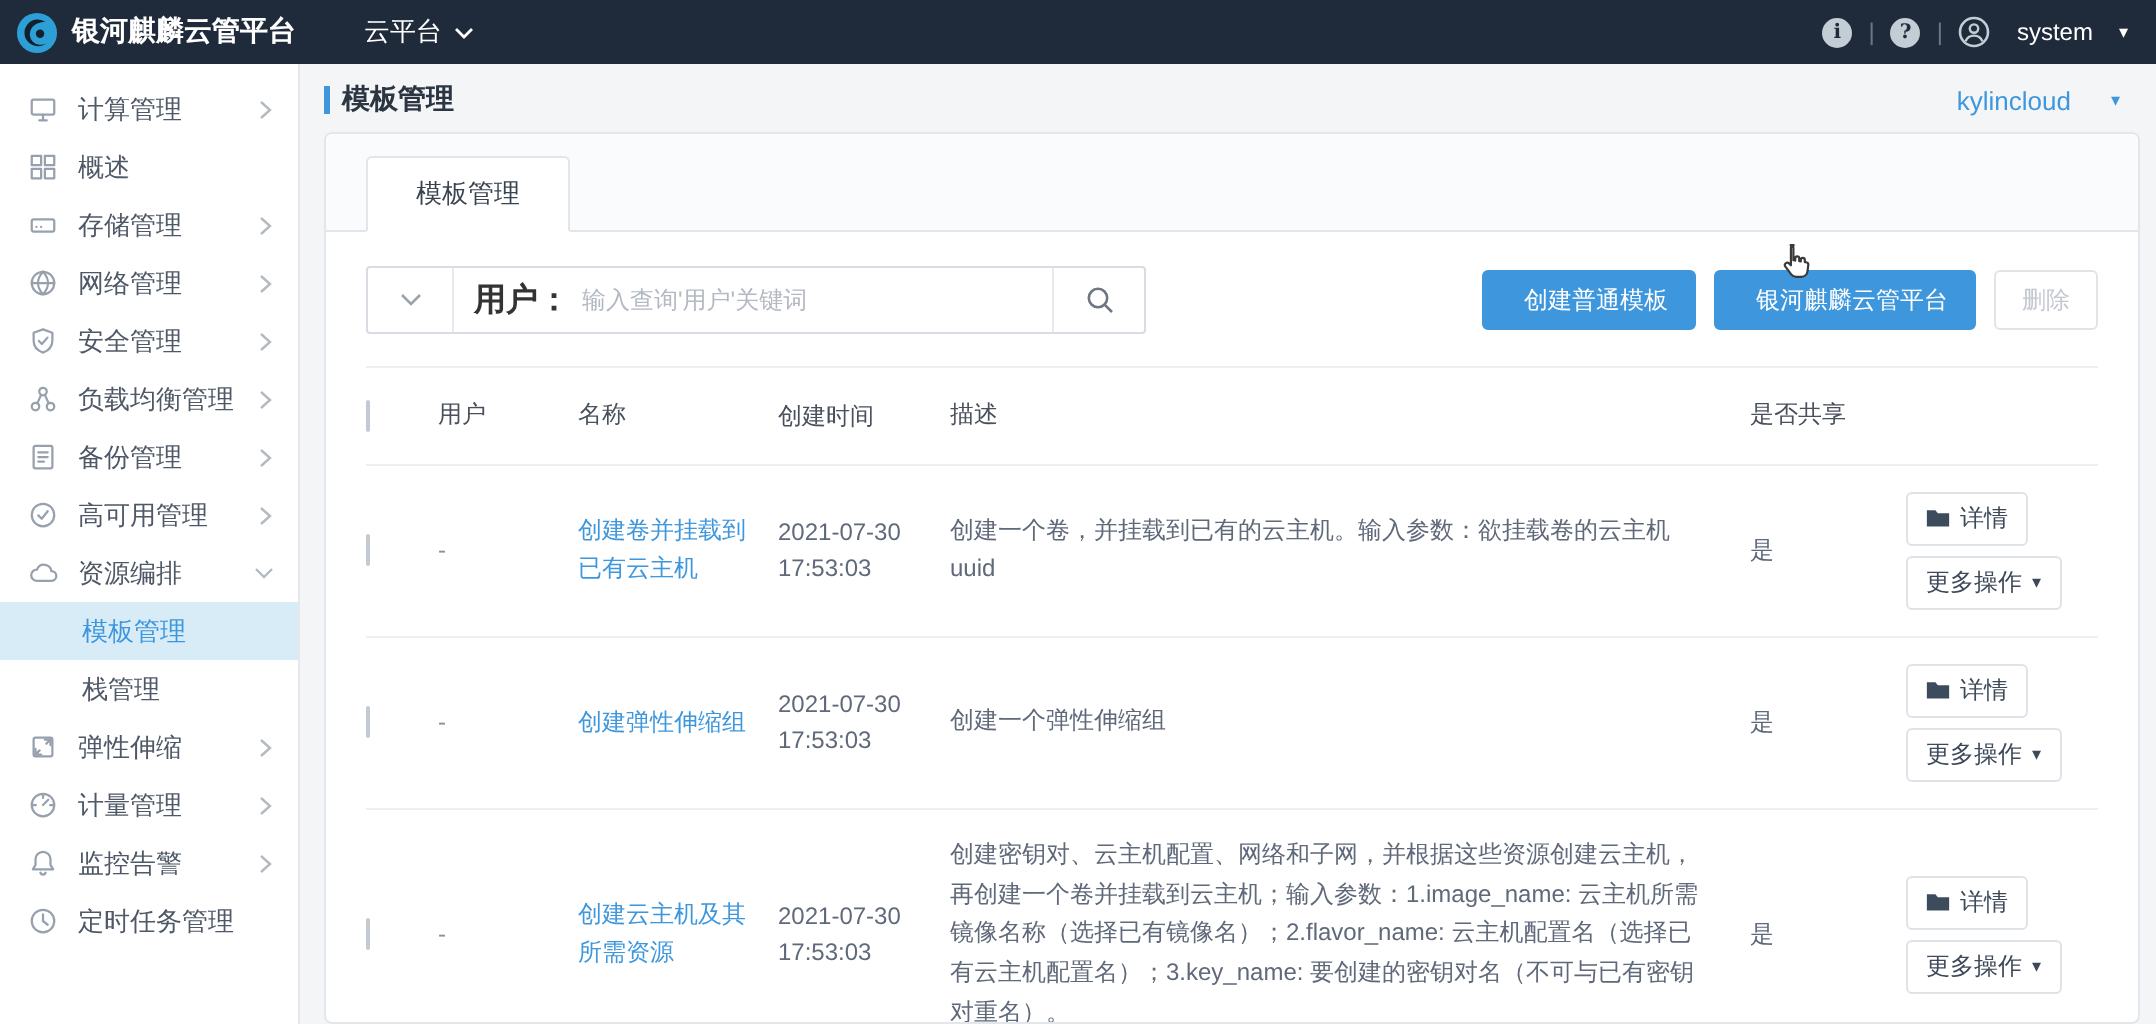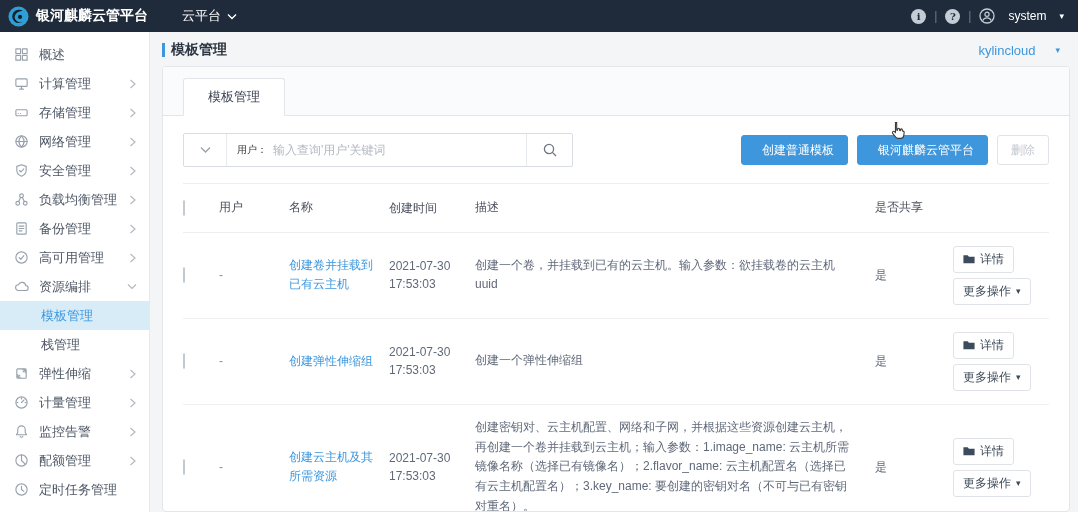--- a/index.html
+++ b/index.html
@@ -34,21 +34,21 @@
   .tenant{ color:var(--accent,#3e97dd); font-size:13px; cursor:pointer; display:flex; align-items:center; gap:20px; }
   .card{ background:#fff; border:1px solid #e3e6ea; border-radius:4px; margin:0 8px 0 12px; flex:1; display:flex; flex-direction:column; overflow:hidden; }
   .tabs{ background:#fafbfc; border-bottom:1px solid #e2e6ea; padding:11px 0 0 20px; display:flex; }
   .tab{ background:#fff; border:1px solid #e2e6ea; border-bottom:1px solid #fff; margin-bottom:-1px; border-radius:3px 3px 0 0; padding:9px 24px; font-size:13px; color:#3a4350; cursor:pointer; }
   .content{ padding:17px 20px 0 20px; flex:1; overflow:hidden; }
   
   .toolbar{ display:flex; align-items:center; justify-content:space-between; margin-bottom:16px; }
   .searchbox{ display:flex; align-items:stretch; border:1px solid #d9dde3; border-radius:2px; height:34px; width:390px; background:#fff; }
   .seg-chev{ width:43px; display:flex; align-items:center; justify-content:center; color:#9aa2ac; border-right:1px solid #e6e9ed; cursor:pointer; }
   .seg-field{ flex:1; display:flex; align-items:center; padding:0 10px; gap:6px; }
-  .seg-field .flabel{ font-weight:normal; font-size:10px; color:#333; white-space:nowrap; }
+  .seg-field .flabel{ font-weight:bold; font-size:16px; color:#333; white-space:nowrap; }
   .seg-field input{ border:none; outline:none; flex:1; font-size:12px; font-family:inherit; color:#333; min-width:0; }
   .seg-field input::placeholder{ color:#b3b9c2; }
   .seg-search{ width:46px; display:flex; align-items:center; justify-content:center; border-left:1px solid #e6e9ed; color:#6e7680; cursor:pointer; }
   .btns{ display:flex; align-items:center; }
   .btn{ height:30px; padding:0 13px; font-size:12px; border-radius:3px; margin-left:9px; cursor:pointer; font-family:inherit; }
   .btn.primary{ background:var(--accent,#3e97dd); border:1px solid var(--accent,#3e97dd); color:#fff;padding-left:20px; }
   .btn.disabled{ background:#fff; border:1px solid #e0e3e8; color:#c3c8cf; }
   
   .thead{ display:flex; align-items:center; border-top:1px solid #eceef1; border-bottom:1px solid #eceef1; padding:14px 0; color:#49505c; font-size:12px; }
   .trow{ display:flex; align-items:center; border-bottom:1px solid #efeff2; padding:13px 0; font-size:12px; color:#60697a; }
@@ -109,46 +109,46 @@
     </span>
   </div>
 </header>
 
 <div class="body">
 
   <aside class="sidebar" id="sidebar">
       <div class="side-item">
     <span class="s-icon">
           <svg width="15" height="15" viewBox="0 0 16 16">
+            <rect x="2" y="3" width="12" height="8" rx="1" fill="none" stroke="#97a1ad" stroke-width="1.2" stroke-linecap="round" stroke-linejoin="round"></rect>
+            <path d="M6 14h4M8 11v3" fill="none" stroke="#97a1ad" stroke-width="1.2" stroke-linecap="round" stroke-linejoin="round"></path>
+          </svg>
+        </span>
+    <span class="s-label">计算管理</span>
+    <span class="s-chev">
+          <svg width="8" height="10" viewBox="0 0 8 10">
+            <path d="M1.5 1l4.5 4-4.5 4" fill="none" stroke="#b4bac2" stroke-width="1.2"></path>
+          </svg>
+        </span>
+  </div>
+      <div class="side-item">
+    <span class="s-icon">
+          <svg width="15" height="15" viewBox="0 0 16 16">
             <rect x="2" y="2" width="5" height="5" fill="none" stroke="#97a1ad" stroke-width="1.2" stroke-linecap="round" stroke-linejoin="round"></rect>
             <rect x="9" y="2" width="5" height="5" fill="none" stroke="#97a1ad" stroke-width="1.2" stroke-linecap="round" stroke-linejoin="round"></rect>
             <rect x="2" y="9" width="5" height="5" fill="none" stroke="#97a1ad" stroke-width="1.2" stroke-linecap="round" stroke-linejoin="round"></rect>
             <rect x="9" y="9" width="5" height="5" fill="none" stroke="#97a1ad" stroke-width="1.2" stroke-linecap="round" stroke-linejoin="round"></rect>
           </svg>
         </span>
     <span class="s-label">概述</span>
     <span class="s-chev"></span>
   </div>
       <div class="side-item">
     <span class="s-icon">
           <svg width="15" height="15" viewBox="0 0 16 16">
-            <rect x="2" y="3" width="12" height="8" rx="1" fill="none" stroke="#97a1ad" stroke-width="1.2" stroke-linecap="round" stroke-linejoin="round"></rect>
-            <path d="M6 14h4M8 11v3" fill="none" stroke="#97a1ad" stroke-width="1.2" stroke-linecap="round" stroke-linejoin="round"></path>
-          </svg>
-        </span>
-    <span class="s-label">计算管理</span>
-    <span class="s-chev">
-          <svg width="8" height="10" viewBox="0 0 8 10">
-            <path d="M1.5 1l4.5 4-4.5 4" fill="none" stroke="#b4bac2" stroke-width="1.2"></path>
-          </svg>
-        </span>
-  </div>
-      <div class="side-item">
-    <span class="s-icon">
-          <svg width="15" height="15" viewBox="0 0 16 16">
             <rect x="2" y="5" width="12" height="6.5" rx="1" fill="none" stroke="#97a1ad" stroke-width="1.2" stroke-linecap="round" stroke-linejoin="round"></rect>
             <path d="M4.5 9h.01M7 9h.01" fill="none" stroke="#97a1ad" stroke-width="1.2" stroke-linecap="round" stroke-linejoin="round"></path>
           </svg>
         </span>
     <span class="s-label">存储管理</span>
     <span class="s-chev">
           <svg width="8" height="10" viewBox="0 0 8 10">
             <path d="M1.5 1l4.5 4-4.5 4" fill="none" stroke="#b4bac2" stroke-width="1.2"></path>
           </svg>
         </span>
@@ -273,34 +273,20 @@
         </span>
   </div>
       <div class="side-item">
     <span class="s-icon">
           <svg width="15" height="15" viewBox="0 0 16 16">
             <path d="M8 2a4 4 0 0 1 4 4v3l1.4 2.4H2.6L4 9V6a4 4 0 0 1 4-4z" fill="none" stroke="#97a1ad" stroke-width="1.2" stroke-linecap="round" stroke-linejoin="round"></path>
             <path d="M6.6 13.2a1.5 1.5 0 0 0 2.8 0" fill="none" stroke="#97a1ad" stroke-width="1.2" stroke-linecap="round" stroke-linejoin="round"></path>
           </svg>
         </span>
     <span class="s-label">监控告警</span>
-    <span class="s-chev">
-          <svg width="8" height="10" viewBox="0 0 8 10">
-            <path d="M1.5 1l4.5 4-4.5 4" fill="none" stroke="#b4bac2" stroke-width="1.2"></path>
-          </svg>
-        </span>
-  </div>
-      <div class="side-item">
-    <span class="s-icon">
-          <svg width="15" height="15" viewBox="0 0 16 16">
-            <circle cx="8" cy="8" r="6" fill="none" stroke="#97a1ad" stroke-width="1.2" stroke-linecap="round" stroke-linejoin="round"></circle>
-            <path d="M8 8V2M8 8l4.2 4.2" fill="none" stroke="#97a1ad" stroke-width="1.2" stroke-linecap="round" stroke-linejoin="round"></path>
-          </svg>
-        </span>
-    <span class="s-label">配额管理</span>
     <span class="s-chev">
           <svg width="8" height="10" viewBox="0 0 8 10">
             <path d="M1.5 1l4.5 4-4.5 4" fill="none" stroke="#b4bac2" stroke-width="1.2"></path>
           </svg>
         </span>
   </div>
       <div class="side-item">
     <span class="s-icon">
           <svg width="15" height="15" viewBox="0 0 16 16">
             <circle cx="8" cy="8" r="6" fill="none" stroke="#97a1ad" stroke-width="1.2" stroke-linecap="round" stroke-linejoin="round"></circle>

